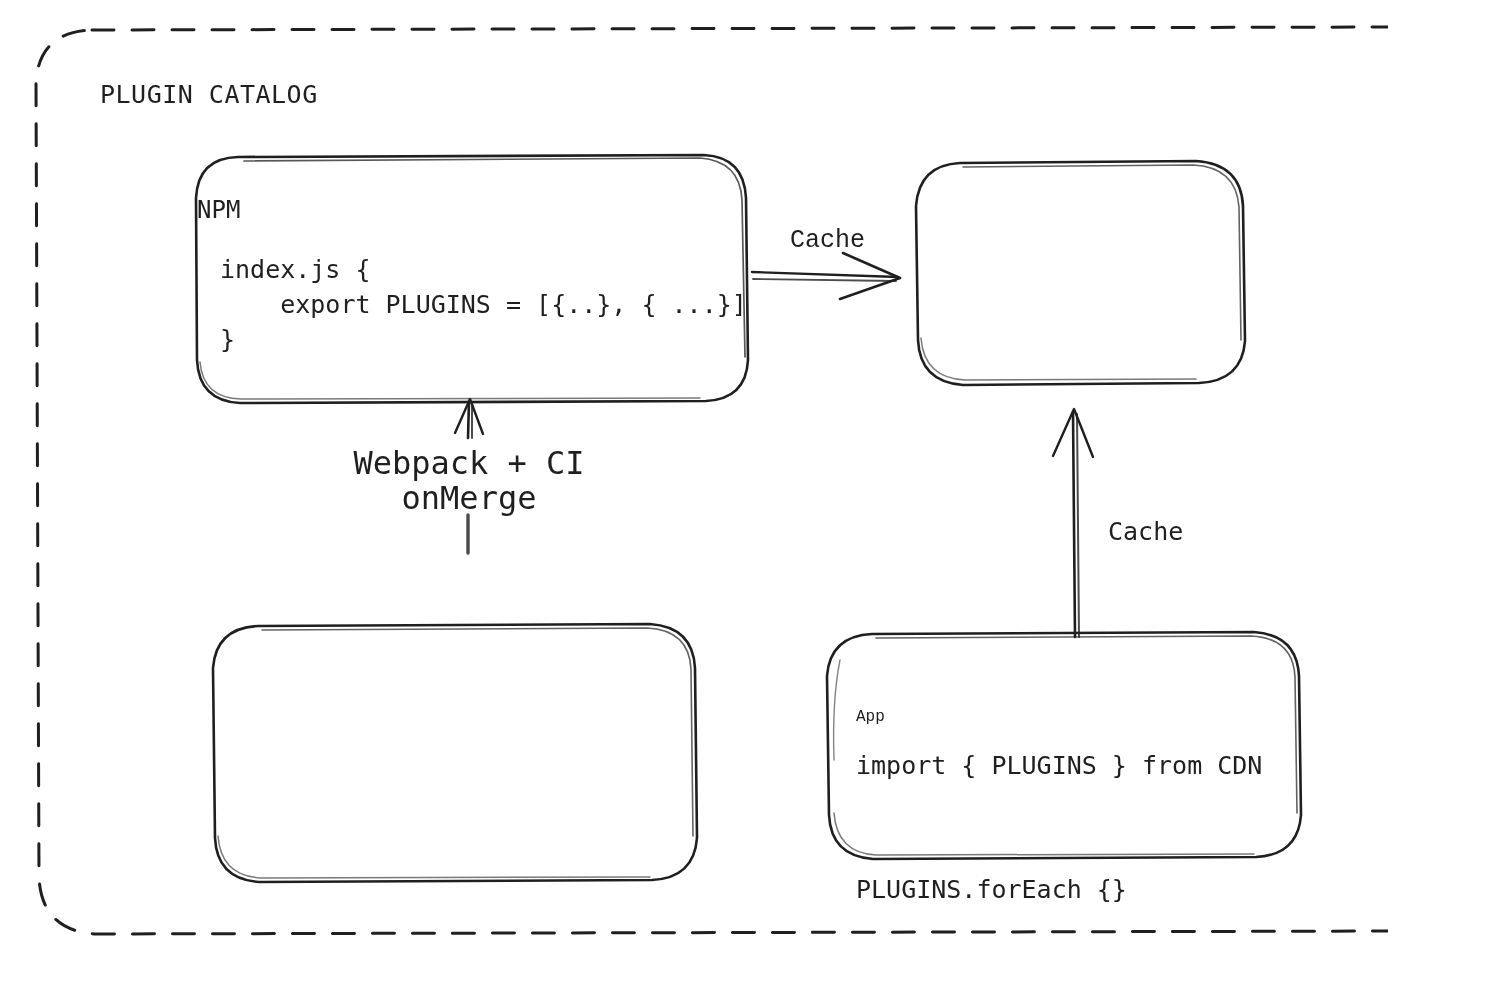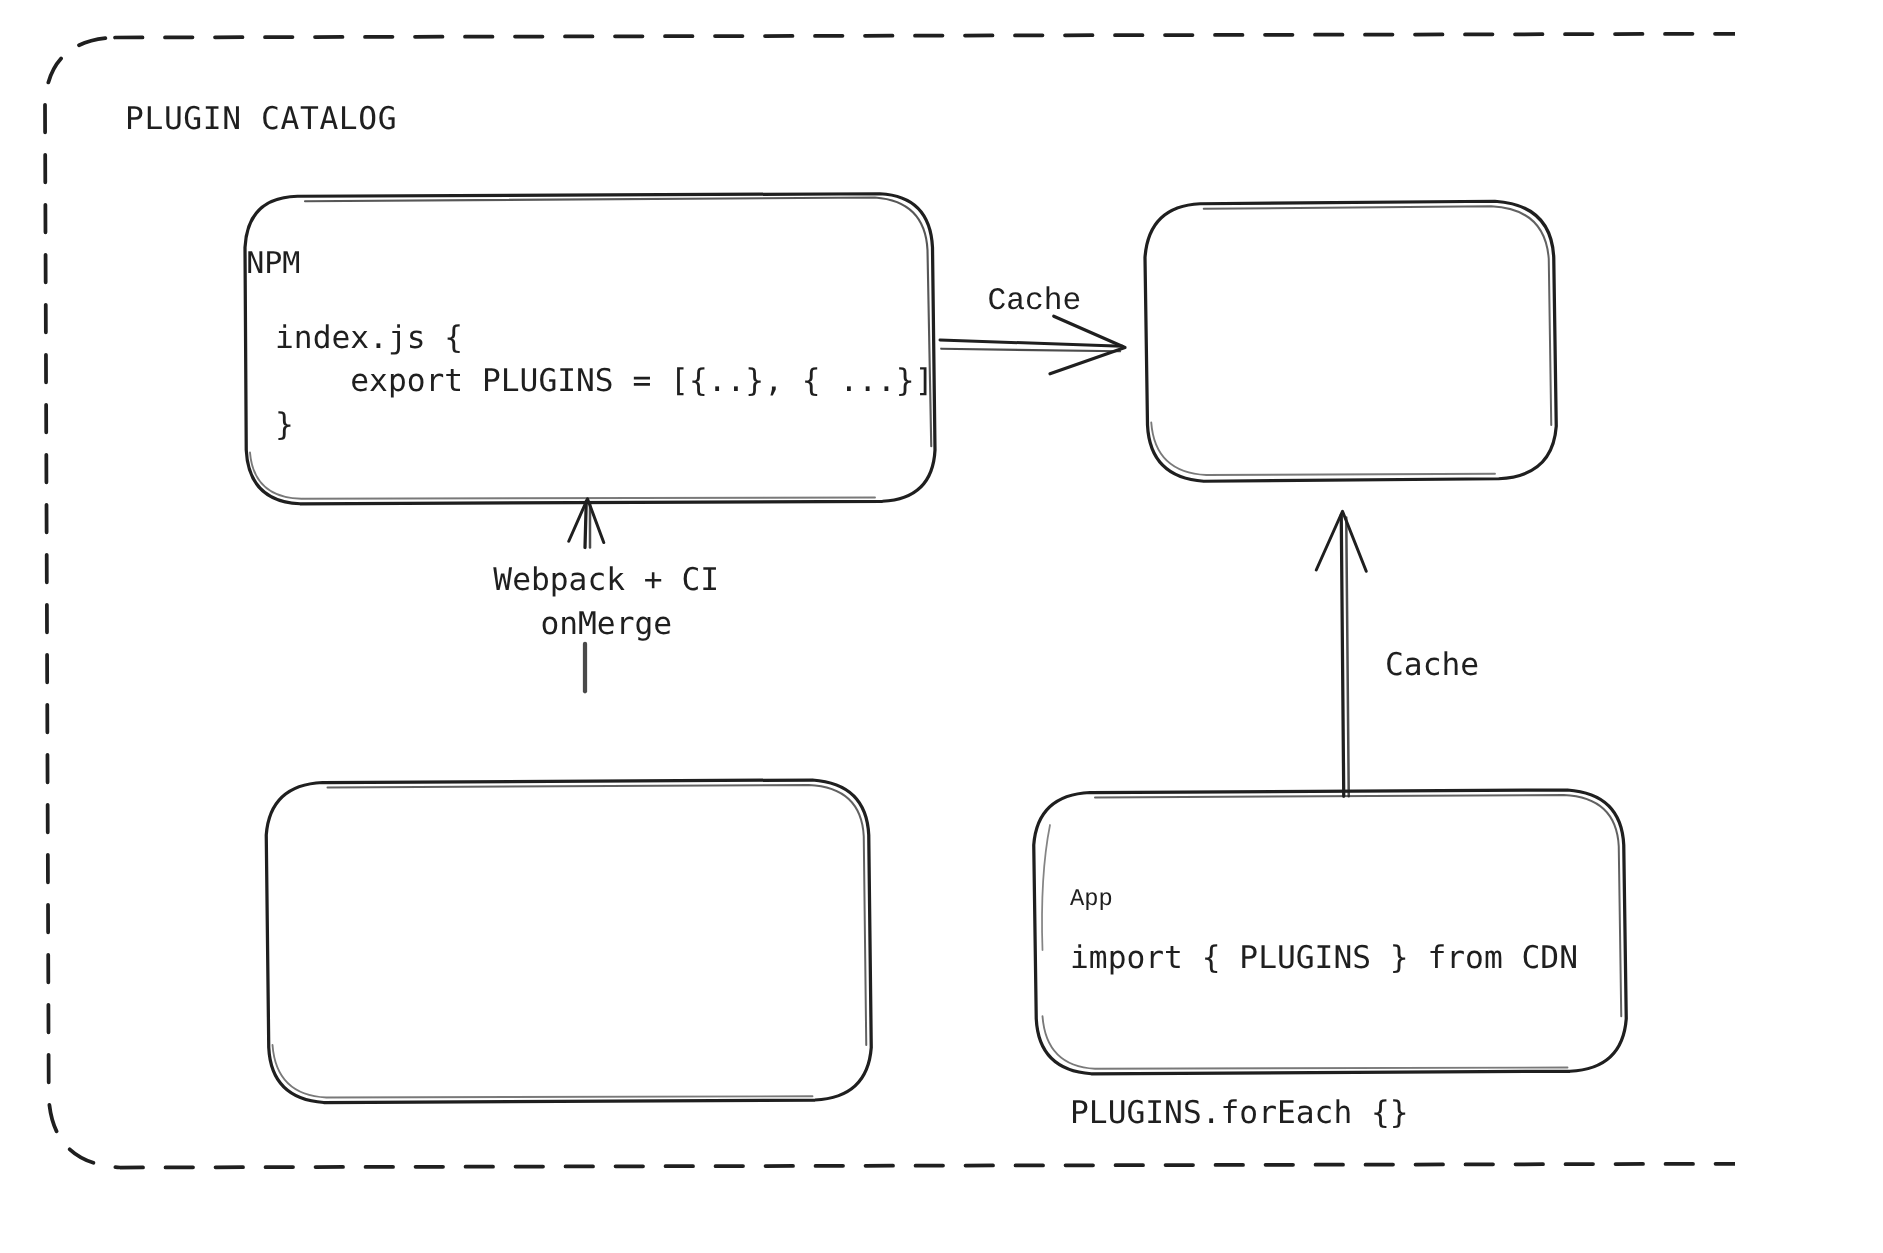--- a/index.html
+++ b/index.html
@@ -59,44 +59,44 @@
     width: 336px;
     text-align: center;
     font-size: 25px;
   }
   #cache-label {
     left: 790px;
     top: 196px;
     font-size: 25px;
   }
   #webpack-label {
-    left: 354px;
+    left: 338px;
     top: 446px;
     width: 262px;
     text-align: center;
-    font-size: 25px;
+    font-size: 32px;
     line-height: 35px;
   }
   #repo-title {
     left: 215px;
     top: 566px;
     width: 480px;
     text-align: center;
     font-size: 25px;
   }
   #repo-files {
     left: 222px;
     top: 707px;
     font-size: 25px;
     line-height: 34px;
   }
   #app-title {
     left: 856px;
     top: 678px;
-    font-size: 19px;
+    font-size: 16px;
   }
   #app-code {
     left: 856px;
     top: 735px;
     font-size: 25px;
     line-height: 62px;
   }
   #import-label {
     left: 1108px;
     top: 517px;

